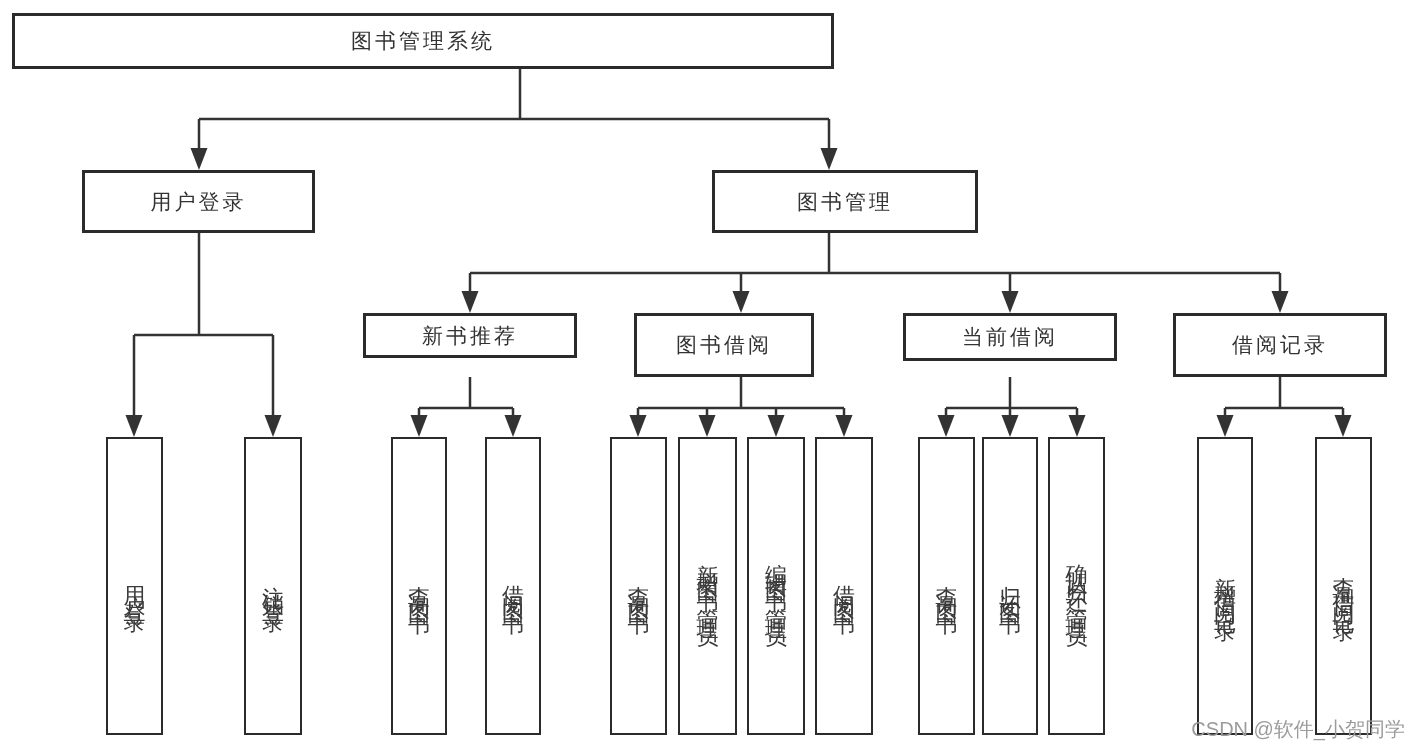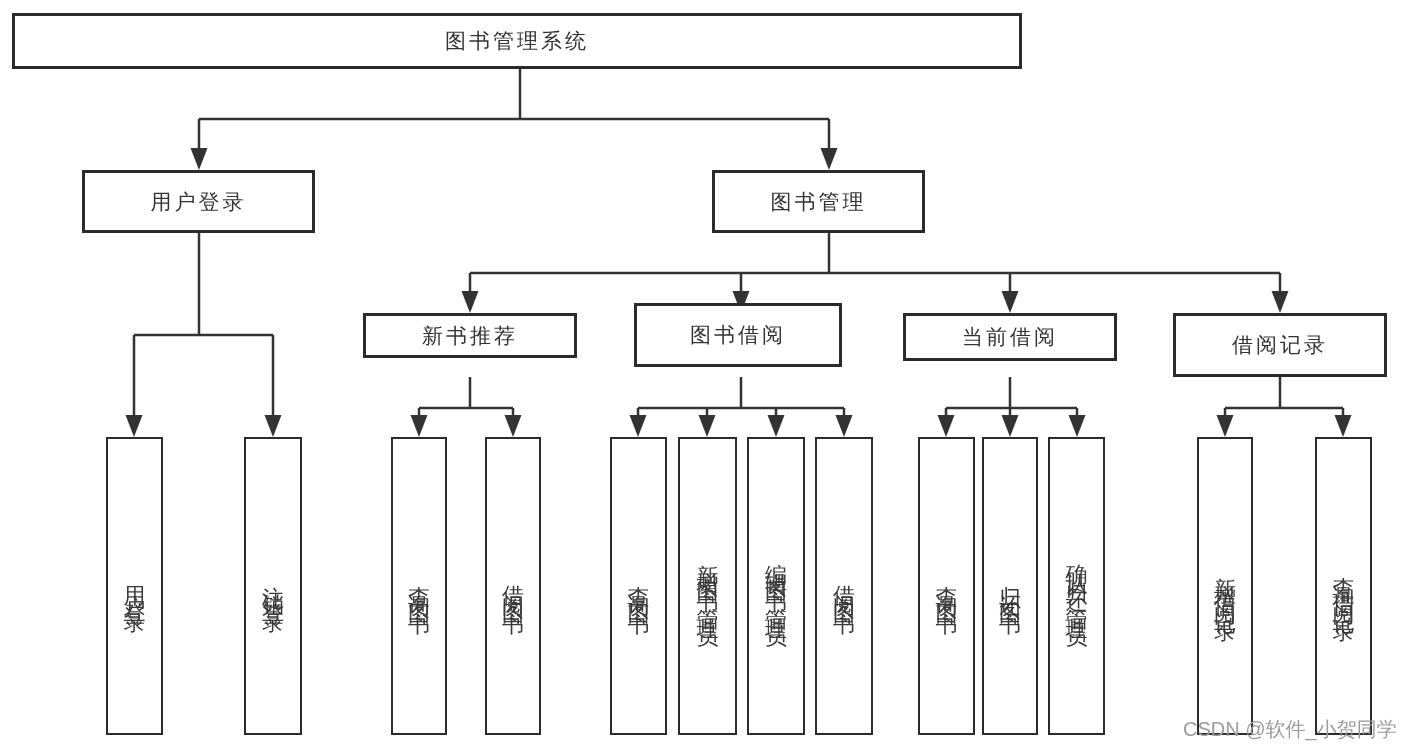--- a/index.html
+++ b/index.html
@@ -31,20 +31,21 @@
     text-orientation:mixed;
     font-size:22px;
     letter-spacing:9px;
     line-height:1;
     color:#3a3a3a;
   }
   #watermark{
     position:absolute;
     left:1183px;top:716px;
     width:222px;
+    text-align:right;
     font-size:20px;
     color:#9b9b9b;
     white-space:nowrap;
   }
 </style>
 </head>
 <body>
 
 <div id="canvas">
 
@@ -81,35 +82,35 @@
       <polygon points="767.5,415 784.5,415 776,437"></polygon>
       <polygon points="835.5,415 852.5,415 844,437"></polygon>
       <polygon points="937.5,415 954.5,415 946,437"></polygon>
       <polygon points="1001.5,415 1018.5,415 1010,437"></polygon>
       <polygon points="1068.5,415 1085.5,415 1077,437"></polygon>
       <polygon points="1216.5,415 1233.5,415 1225,437"></polygon>
       <polygon points="1334.5,415 1351.5,415 1343,437"></polygon>
     </g>
   </svg>
 
-  <div class="box h" style="left:12px;top:13px;width:1010px;height:56px">
+  <div class="box h" style="left:12px;top:13px;width:822px;height:56px">
     <span>图书管理系统</span>
   </div>
 
   <div class="box h" style="left:82px;top:170px;width:233px;height:63px">
     <span>用户登录</span>
   </div>
-  <div class="box h" style="left:712px;top:170px;width:213px;height:63px">
+  <div class="box h" style="left:712px;top:170px;width:266px;height:63px">
     <span>图书管理</span>
   </div>
 
   <div class="box h" style="left:363px;top:313px;width:214px;height:45px">
     <span>新书推荐</span>
   </div>
-  <div class="box h" style="left:634px;top:303px;width:208px;height:64px">
+  <div class="box h" style="left:634px;top:313px;width:180px;height:64px">
     <span>图书借阅</span>
   </div>
   <div class="box h" style="left:903px;top:313px;width:214px;height:48px">
     <span>当前借阅</span>
   </div>
   <div class="box h" style="left:1173px;top:313px;width:214px;height:64px">
     <span>借阅记录</span>
   </div>
 
   <div class="box v" style="left:106px;top:437px;width:57px;height:298px">

